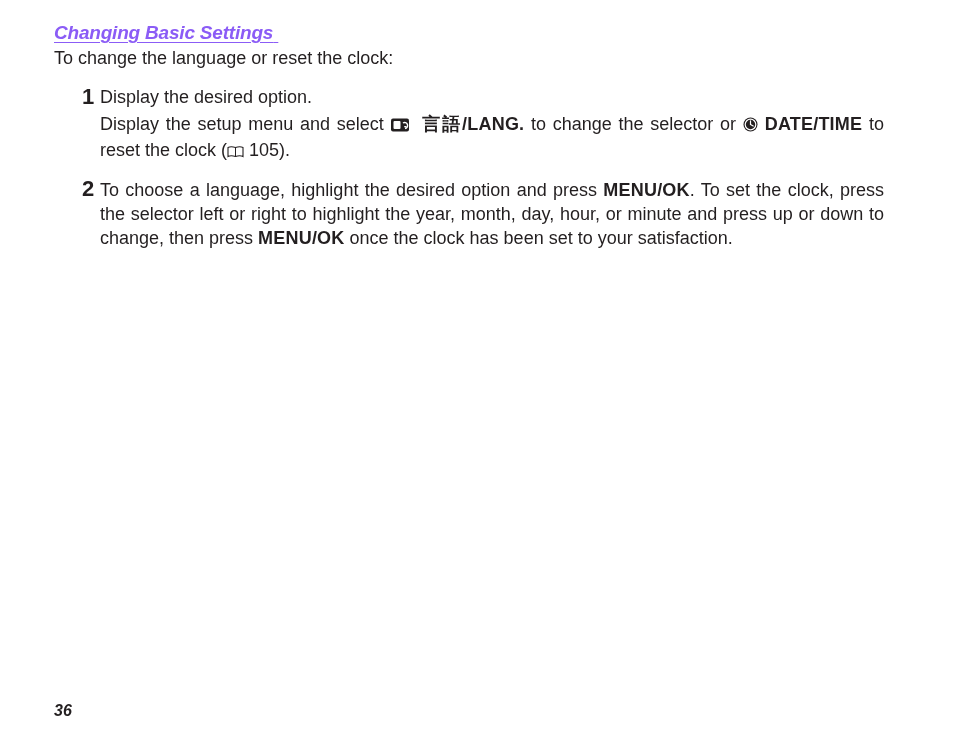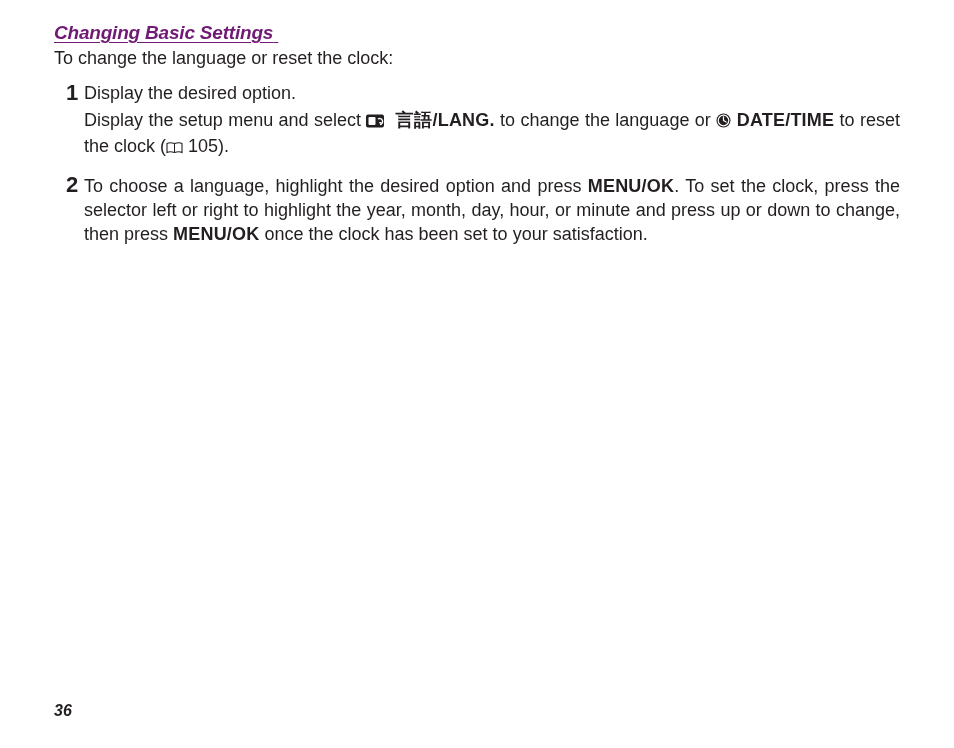--- a/index.html
+++ b/index.html
@@ -25,35 +25,35 @@
     font-style: italic;
     padding-bottom: 4px;
     border-bottom: 1px solid #a0a2a4;
     margin-bottom: 14px;
   }
   .section-heading {
     font-family: "Myriad Pro Condensed", "Arial Narrow", Arial, sans-serif;
     font-weight: 700;
     font-style: italic;
     font-size: 19px;
-    color: #701a75;
+    color: #8b5cf6;
     text-decoration: underline;
     text-underline-offset: 3px;
     letter-spacing: -0.2px;
     margin: 0 0 2px 0;
   }
   .intro {
     font-size: 18px;
     line-height: 24px;
     margin: 0 0 12px 0;
   }
   ol.steps {
     list-style: none;
     padding: 0 0 0 30px;
-    margin: 0;
+    margin: 16px;
     counter-reset: step;
   }
   ol.steps > li {
     position: relative;
     margin-bottom: 14px;
   }
   ol.steps > li::before {
     counter-increment: step;
     content: counter(step);
     position: absolute;
@@ -113,21 +113,21 @@
 
     <li>
       <p class="step-title">Display the desired option.</p>
       <p class="step-body">
         <span>Display the setup menu and select </span><span class="icon"><svg width="18" height="14" viewBox="0 0 18 14">
               <rect x="0" y="0.5" width="18" height="13" rx="2" fill="#231f20"></rect>
               <rect x="2.5" y="3" width="7" height="8" rx="1" fill="#fff"></rect>
               <path d="M12 5 A3 3 0 1 1 14 10.5" stroke="#fff" stroke-width="1.4" fill="none"></path>
               <path d="M16 8 l-2 2 l-1 -2 z" fill="#fff"></path>
             </svg></span>
-        <span class="boldcond">&nbsp;<span>言語/LANG.</span></span><span> to change the language or </span><span class="icon"><svg width="15" height="15" viewBox="0 0 15 15">
+        <span class="boldcond">&nbsp;<span>言語/LANG.</span></span><span> to change the selector or </span><span class="icon"><svg width="15" height="15" viewBox="0 0 15 15">
               <circle cx="7.5" cy="7.5" r="7" fill="#231f20"></circle>
               <circle cx="7.5" cy="7.5" r="5.3" fill="none" stroke="#fff" stroke-width="1.2"></circle>
               <line x1="7.5" y1="7.5" x2="7.5" y2="3.8" stroke="#fff" stroke-width="1.2" stroke-linecap="round"></line>
               <line x1="7.5" y1="7.5" x2="10.2" y2="9" stroke="#fff" stroke-width="1.2" stroke-linecap="round"></line>
             </svg></span><span class="boldcond">&nbsp;<span>DATE/TIME</span></span><span> to reset the clock (</span><span class="icon"><svg width="17" height="12" viewBox="0 0 17 12">
               <path d="M1 1.5 Q4 0 8.5 1.5 Q13 0 16 1.5 V10.5 Q13 9 8.5 10.5 Q4 9 1 10.5 Z" fill="none" stroke="#231f20" stroke-width="1.1"></path>
               <line x1="8.5" y1="1.5" x2="8.5" y2="10.5" stroke="#231f20" stroke-width="1"></line>
             </svg></span><span> 105</span><span>).</span>
       </p>
     </li>

